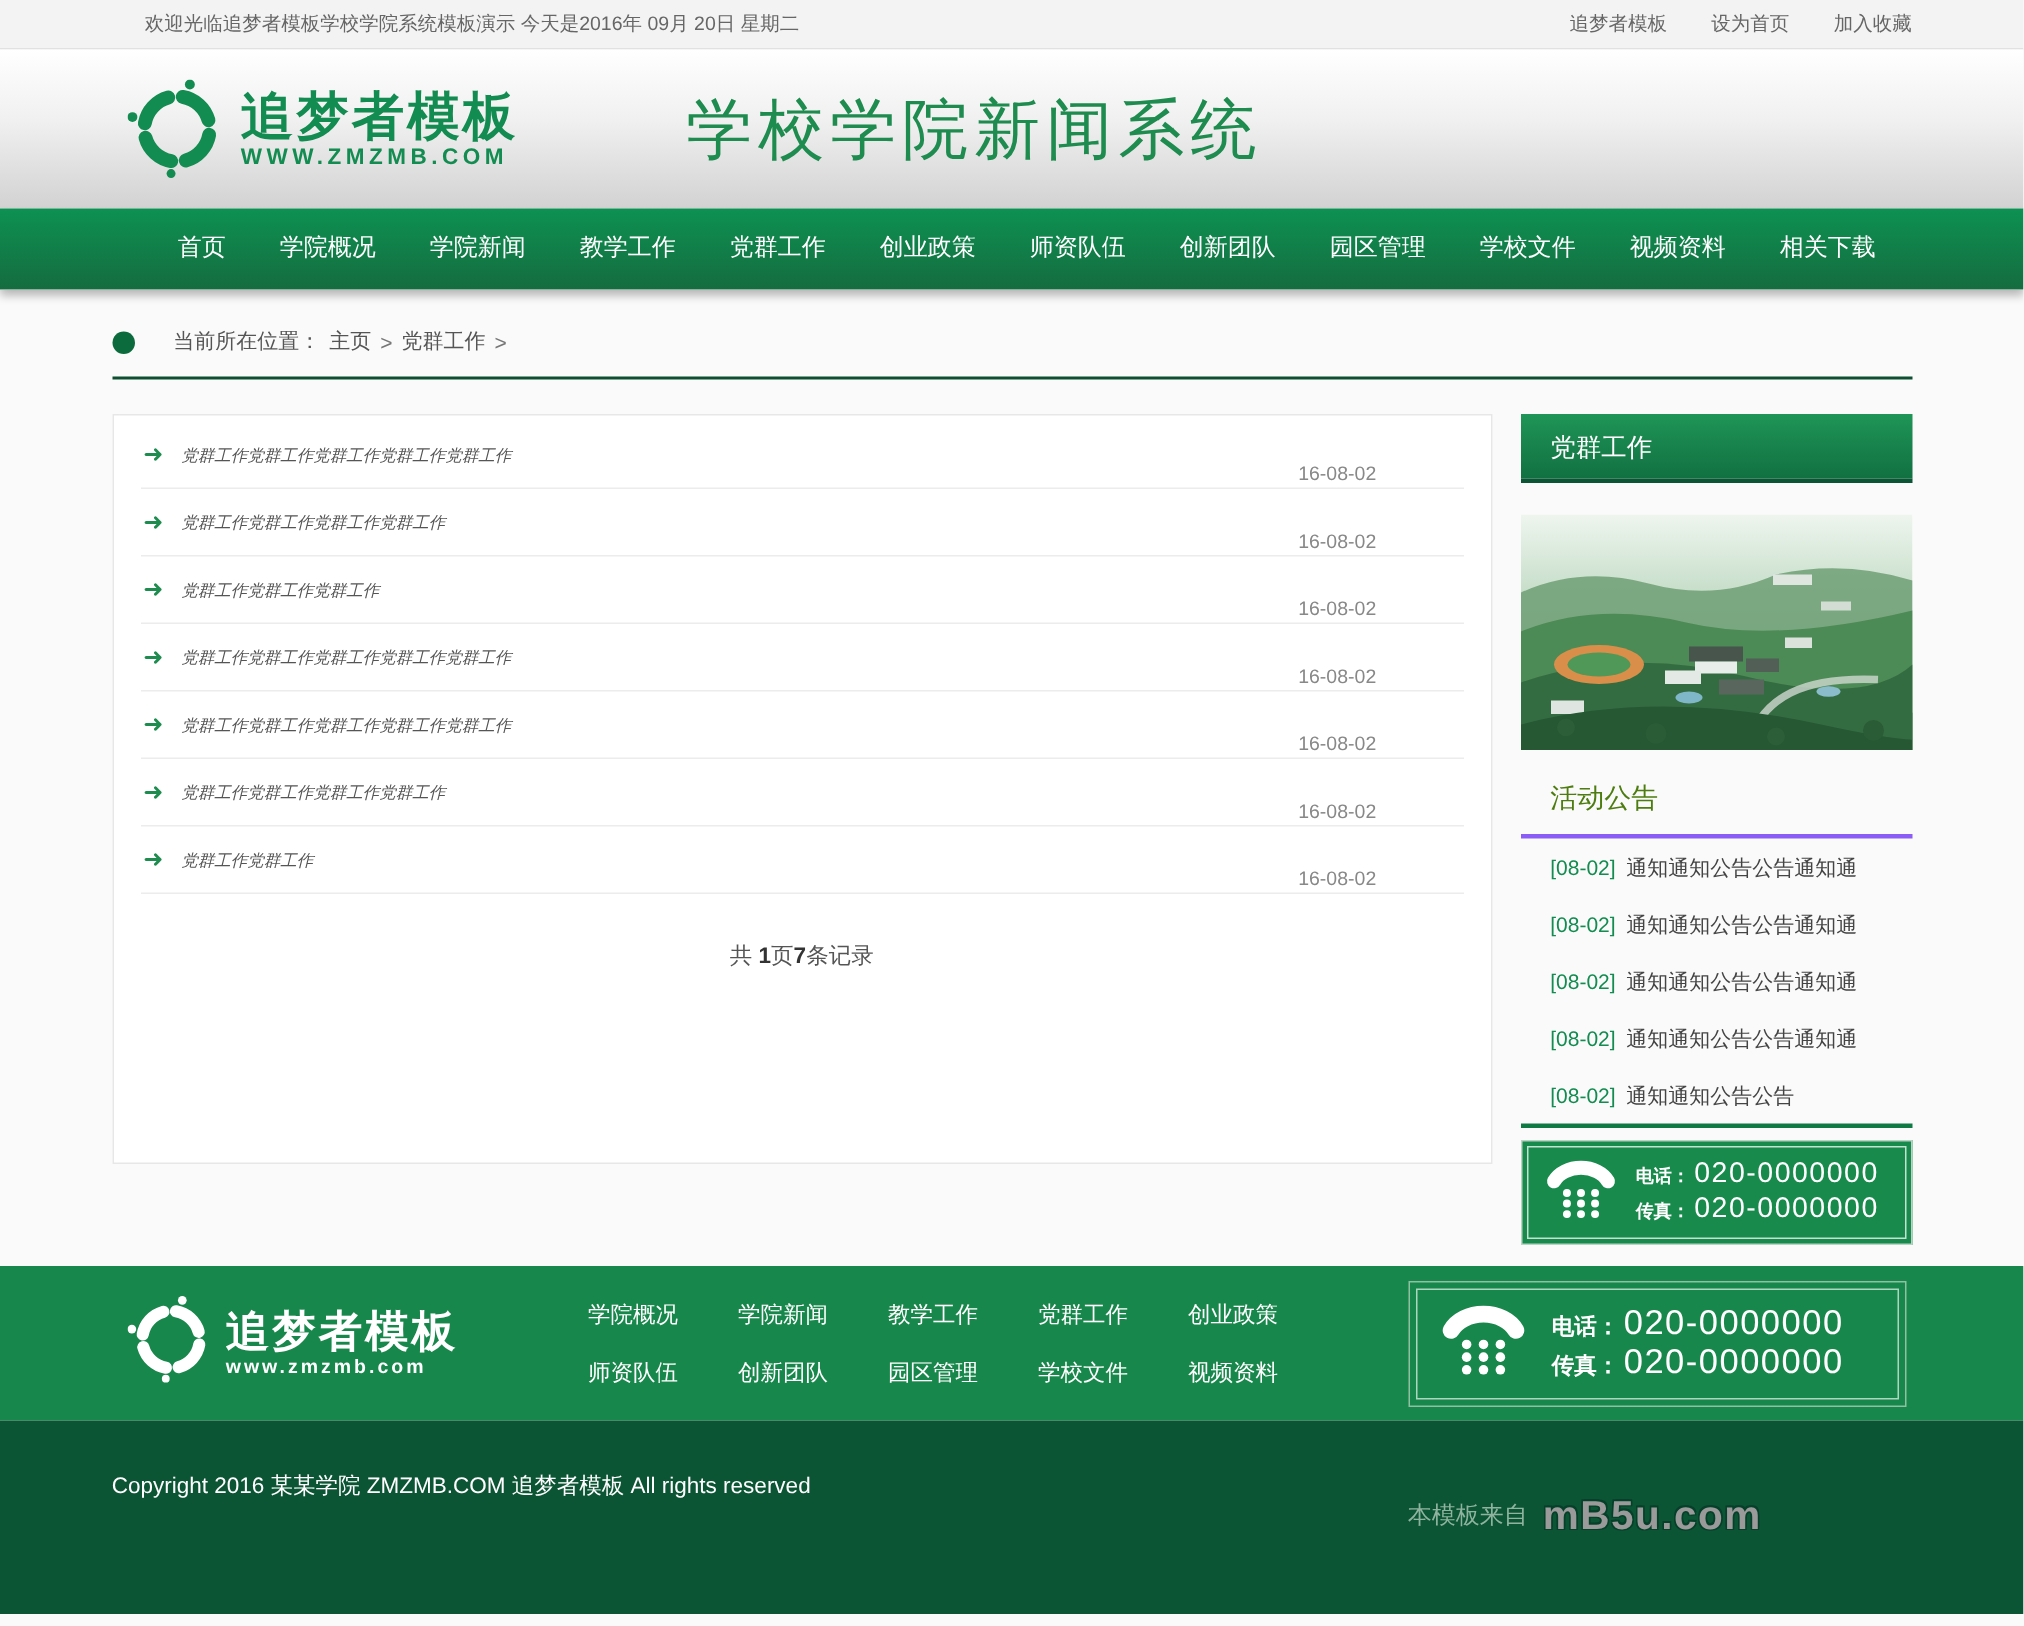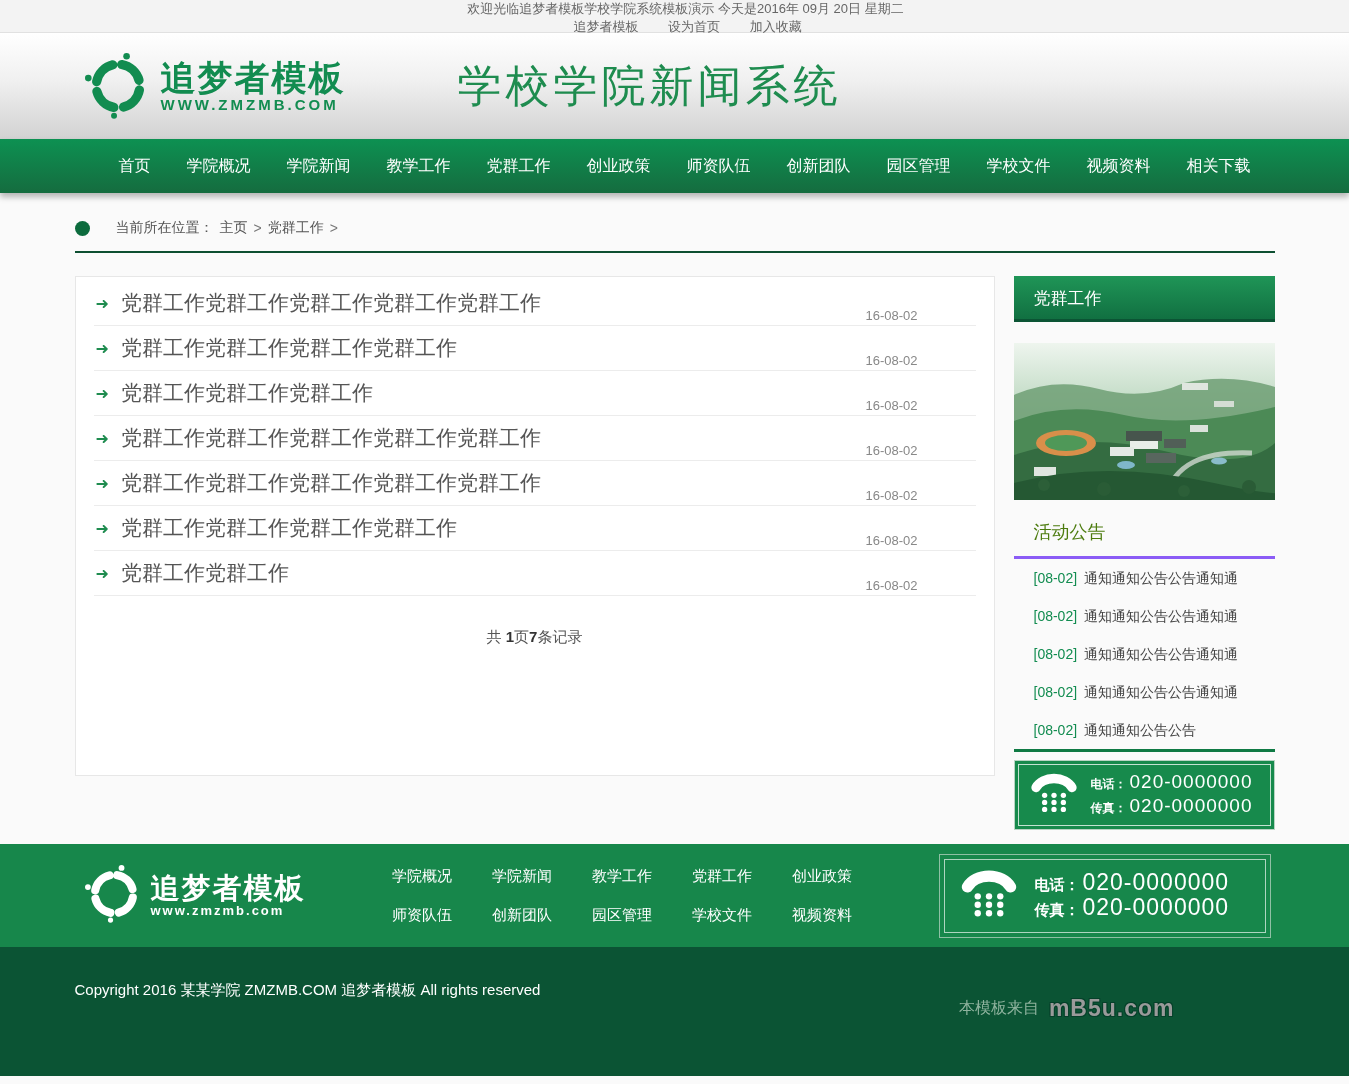--- a/index.html
+++ b/index.html
@@ -2,21 +2,21 @@
 <html><head>
 <meta charset="utf-8">
 <style>
   * { margin:0; padding:0; box-sizing:border-box; }
   body { font-family:"Liberation Sans","DejaVu Sans",sans-serif; background:#fafafa; width:1349px; }
   a { text-decoration:none; }
   .interact { cursor:pointer; }
 
   
   .topbar { height:33px; background:#f3f3f3; border-bottom:1px solid #e1e1e1; }
-  .topbar-inner { width:1200px; margin:0 auto; display:flex; justify-content:space-between; align-items:center; height:32px; font-size:13px; color:#666;flex-direction:column; }
+  .topbar-inner { width:1200px; margin:0 auto; display:flex; justify-content:space-between; align-items:center; height:32px; font-size:13px; color:#666; }
   .topbar-inner .welcome { padding-left:22px; }
   .topbar-links a { color:#666; margin-left:26px; }
 
   
   .header { height:106px; background:linear-gradient(#ffffff 0%, #f0f0f0 45%, #d2d2d2 100%); }
   .header-inner { width:1200px; margin:0 auto; display:flex; align-items:center; height:100%; }
   .logo { display:flex; align-items:center; margin-left:10px; }
   .logo-icon svg { display:block; }
   .logo-text { margin-left:10px; }
   .logo-title { font-size:35px; font-weight:bold; color:#128C50; letter-spacing:2px; line-height:36px; }
@@ -34,21 +34,21 @@
   .bc-dot { width:15px; height:15px; border-radius:50%; background:#0C6B3D; margin-right:26px; }
   .bc-link { color:#555; margin:16px 6px; }
   .bc-sep { color:#777; }
 
   
   .content { width:1200px; margin:23px auto 0; display:flex; align-items:flex-start; gap:19px; }
 
   .article-box { width:920px; height:500px; background:#fff; border:1px solid #e7e7e7; padding:4px 18px 0; }
   .article-row { height:45px; display:flex; align-items:center; border-bottom:1px solid #ececec; }
   .arrow-icon { color:#1E8C4F; font-size:16px; margin:0 12px 0 2px; font-weight:bold; }
-  .article-title { font-size:21px; color:#555; flex:1; }
+  .article-title { font-size:11px; color:#555; flex:1;font-style:italic; }
   .article-date { font-size:13px; color:#888; margin-right:58px;margin-top:25px; }
   .pagination { text-align:center; margin-top:32px; font-size:15px; color:#555; }
   .pagination b { color:#333; }
 
   
   .sidebar { width:261px; }
   .sidebar-header { height:46px; background:linear-gradient(#1F9557,#117041); border-bottom:3px solid #0B5434; color:#fff; font-size:17px; line-height:46px; padding-left:20px; }
   .campus-img { margin-top:21px; width:261px; height:157px; }
   .campus-img svg { display:block; }
   .notice-box { margin-top:12px; border-bottom:3px solid #0F7A44; }
@@ -76,21 +76,21 @@
   .footer-phone .phone-lines { margin-left:16px; }
   .footer-phone .p-label { font-size:15px; }
   .footer-phone .p-num { font-size:23px; }
 
   .footer-bottom { height:129px; background:#0B5434; color:#fff; }
   .footer-bottom-inner { width:1200px; margin:0 auto; position:relative; padding-top:34px; }
   .copyright { font-size:15px; margin-bottom:25px; }
   .address { font-size:15px; }
   .credit { position:absolute; right:100px; top:48px; display:flex; align-items:center; }
   .credit-prefix { font-size:16px; color:#8FB39E; margin-right:10px; }
-  .credit-brand { font-size:23px; font-weight:bold; color:#9a9a9a; letter-spacing:1px; text-shadow:1px 1px 0 #06402a, -1px -1px 0 #06402a, 1px -1px 0 #06402a, -1px 1px 0 #06402a; }
+  .credit-brand { font-size:27px; font-weight:bold; color:#9a9a9a; letter-spacing:1px; text-shadow:1px 1px 0 #06402a, -1px -1px 0 #06402a, 1px -1px 0 #06402a, -1px 1px 0 #06402a; }
 </style>
 </head>
 <body>
 
 <div class="topbar">
   <div class="topbar-inner">
     <span class="welcome">欢迎光临追梦者模板学校学院系统模板演示 今天是2016年 09月 20日 星期二</span>
     <div class="topbar-links">
       <a class="interact">追梦者模板</a>
       <a class="interact">设为首页</a>

